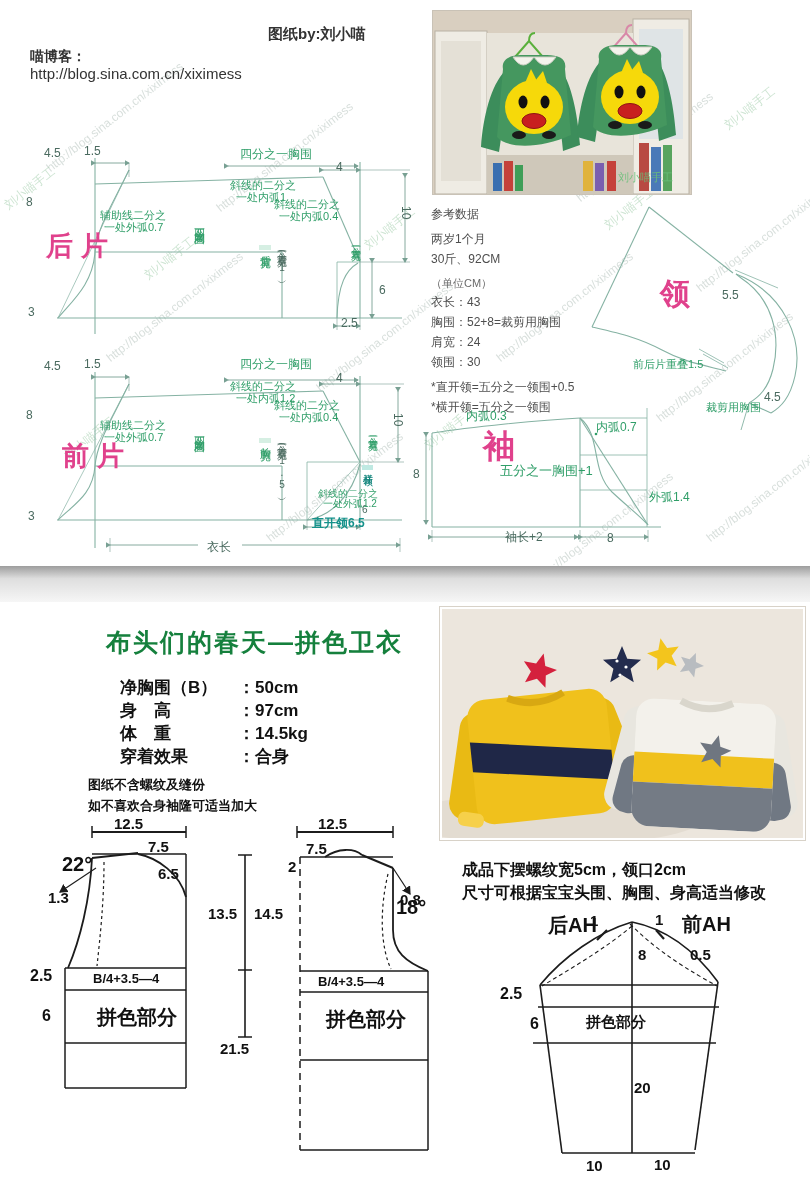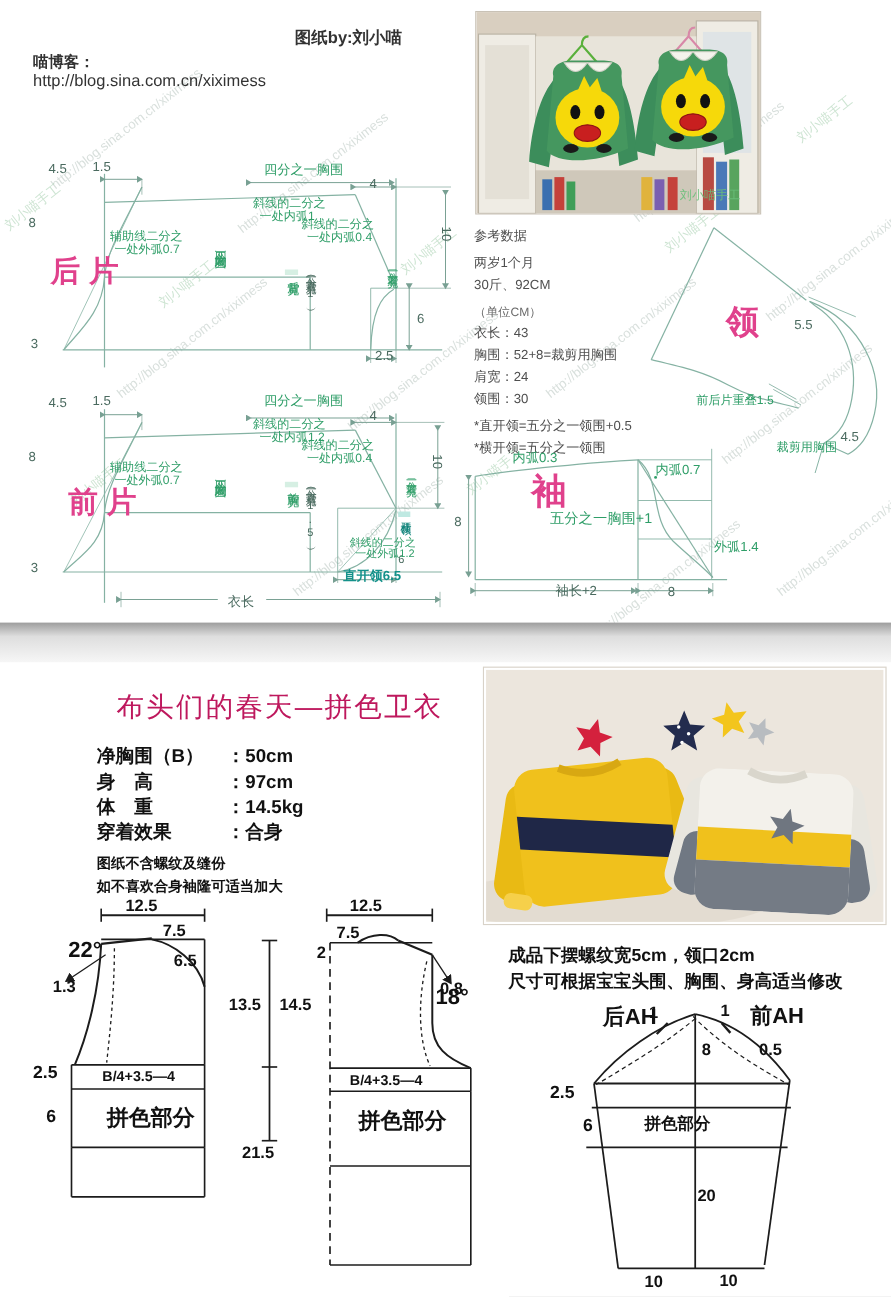--- a/index.html
+++ b/index.html
@@ -30,23 +30,23 @@
   .ref .gap{margin-bottom:8px;}
   .ref .unit{font-size:11px;color:#6a6a6a;}
   
   .photo{position:absolute;z-index:3;}
   #photo1{left:432px;top:10px;width:258px;height:183px;border:1px solid #c9c2b6;}
   #photo2{left:440px;top:607px;width:361px;height:229px;border:2px solid #fff;outline:1px solid #d8d2c8;background:#eae3da;}
   
   .divider{position:absolute;left:0;top:566px;width:810px;height:36px;z-index:2;
            background:linear-gradient(#9d9d9d,#dedede 35%,#f6f6f6);}
   
-  .b-title{position:absolute;left:106px;top:626px;z-index:2;font-size:25px;font-weight:normal;color:#be185d;letter-spacing:2px;}
+  .b-title{position:absolute;left:106px;top:626px;z-index:2;font-size:25px;font-weight:bold;color:#15803d;letter-spacing:2px;}
   .specs{position:absolute;left:88px;top:676px;z-index:2;font-size:17px;font-weight:bold;color:#111;}
-  .specs .row{height:23px;}
+  .specs .row{height:23px;margin-left:32px;}
   .specs .sl{display:inline-block;min-width:118px;}
   .notes{position:absolute;left:88px;top:774px;z-index:2;font-size:13px;font-weight:bold;color:#111;line-height:21px;}
   .caption{position:absolute;left:462px;top:858px;z-index:2;font-size:16px;font-weight:bold;color:#111;line-height:23px;}
   .bl{position:absolute;z-index:2;font-size:15px;font-weight:bold;color:#111;white-space:nowrap;line-height:1;}
   .f13{font-size:13px;} .f14{font-size:20px;} .f16{font-size:16px;} .f10{font-size:10px;}
 </style>
 </head>
 <body>
 
 <div class="page">

